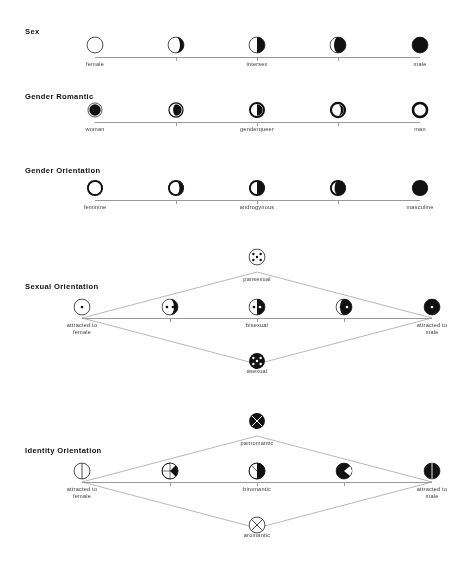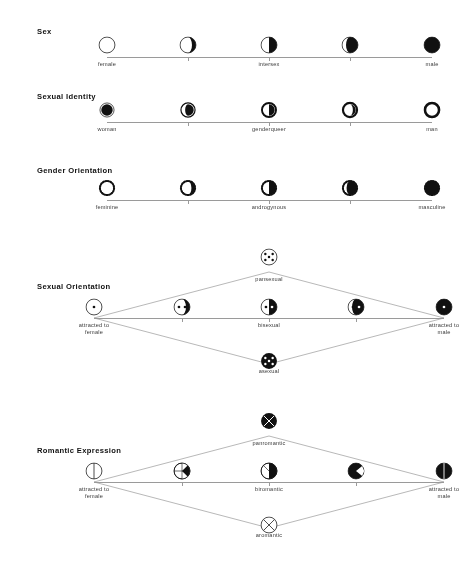--- a/index.html
+++ b/index.html
@@ -4,21 +4,21 @@
 <style>
   html,body{margin:0;padding:0;}
   body{
     width:474px;height:583px;
     background:#ffffff;
     font-family:"Liberation Sans", sans-serif;
     color:#1a1a1a;
     overflow:hidden;
     position:relative;
   }
-  .canvas{position:absolute;left:12px;top:0;width:388px;height:583px;}
+  .canvas{position:absolute;left:0;top:0;width:388px;height:583px;}
 
   
   .sec-title{
     position:absolute;
     font-size:7.6px;
     font-weight:bold;
     letter-spacing:0.35px;
     color:#111;
     white-space:nowrap;
   }
@@ -90,21 +90,21 @@
         <path d="M0,-7.95 A7.95,7.95 0 0 1 0,7.95 A3.975,7.95 0 0 1 0,-7.95 Z" fill="#111111"></path>
       </svg>
     </div>
     <div class="icon" style="left: 420px; top: 45px;">
       <svg width="17.5" height="17.5" viewBox="-8.75 -8.75 17.5 17.5">
         <circle cx="0" cy="0" r="7.95" fill="#fff" stroke="#111111" stroke-width="0.75"></circle>
         <path d="M0,-7.95 A7.95,7.95 0 1 1 0,7.95 A7.95,7.95 0 1 1 0,-7.95 Z" fill="#111111"></path>
       </svg>
     </div>
     <div class="lbl center" style="left: 420px; top: 61px;">male</div>
-    <div class="sec-title" style="left: 25px; top: 92px;">Sexual Identity</div>
+    <div class="sec-title" style="left: 25px; top: 92px;">Gender Romantic</div>
     <div class="axis" style="left: 95px; top: 122px; width: 325px;"></div>
     <div class="icon" style="left: 95px; top: 110px;">
       <svg width="17.5" height="17.5" viewBox="-8.75 -8.75 17.5 17.5">
         <circle cx="0" cy="0" r="7.05" fill="none" stroke="#111111" stroke-width="0.7"></circle>
         <path d="M0,-5.724 A5.724,5.724 0 1 1 0,5.724 A5.724,5.724 0 1 1 0,-5.724 Z" fill="#111111"></path>
       </svg>
     </div>
     <div class="lbl center" style="left: 95px; top: 126px;">woman</div>
     <div class="tick" style="left: 176px; top: 122px;"></div>
     <div class="icon" style="left: 176px; top: 110px;">
@@ -243,21 +243,21 @@
       <svg width="17.5" height="17.5" viewBox="-8.75 -8.75 17.5 17.5">
         <circle cx="0" cy="0" r="7.95" fill="#111111"></circle>
         <circle cx="0" cy="0" r="1.23225" fill="#fff"></circle>
         <circle cx="-3.657" cy="-2.9987399999999997" r="1.23225" fill="#fff"></circle>
         <circle cx="3.657" cy="-2.9987399999999997" r="1.23225" fill="#fff"></circle>
         <circle cx="-3.657" cy="2.9987399999999997" r="1.23225" fill="#fff"></circle>
         <circle cx="3.657" cy="2.9987399999999997" r="1.23225" fill="#fff"></circle>
       </svg>
     </div>
     <div class="lbl center" style="left: 257px; top: 368px;">asexual</div>
-    <div class="sec-title" style="left: 25px; top: 446px;">Romantic Expression</div>
+    <div class="sec-title" style="left: 25px; top: 446px;">Identity Orientation</div>
     <div class="diamond" style="left: 0px; top: 0px;">
       <svg width="474" height="583" viewBox="0 0 474 583" style="position: absolute; left: 0px; top: 0px; pointer-events: none;">
         <polygon points="82,482 257,436 432,482 257,528" fill="none" stroke="#9a9a9a" stroke-width="0.7"></polygon>
       </svg>
     </div>
     <div class="axis" style="left: 82px; top: 482px; width: 350px;"></div>
     <div class="icon" style="left: 82px; top: 471px;">
       <svg width="17.5" height="17.5" viewBox="-8.75 -8.75 17.5 17.5">
         <circle cx="0" cy="0" r="7.95" fill="#fff" stroke="#111111" stroke-width="0.75"></circle>
         <line x1="0" y1="-7.95" x2="0" y2="7.95" stroke="#111111" stroke-width="0.75"></line>

